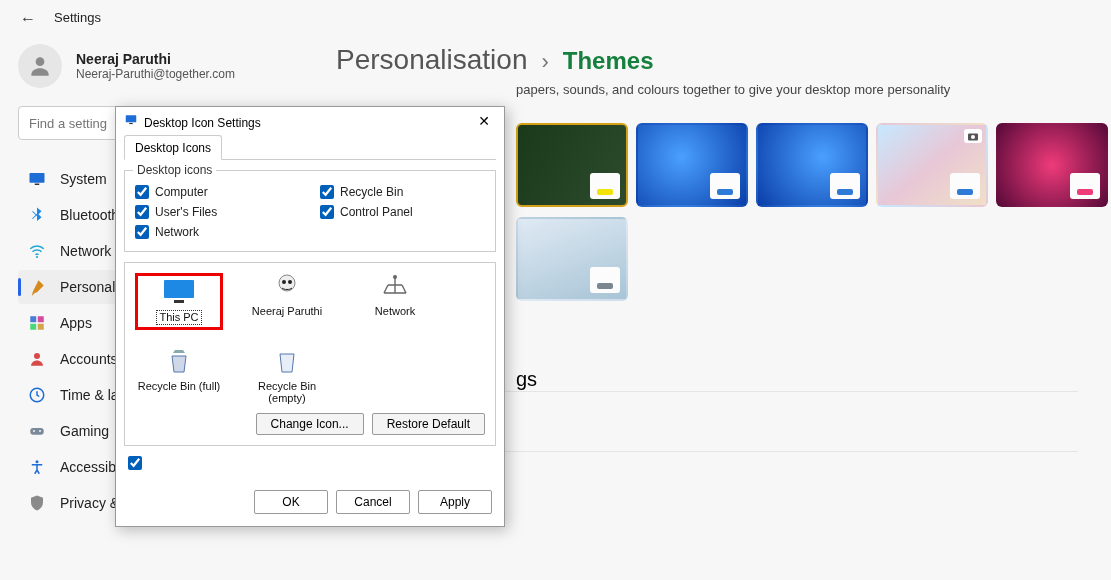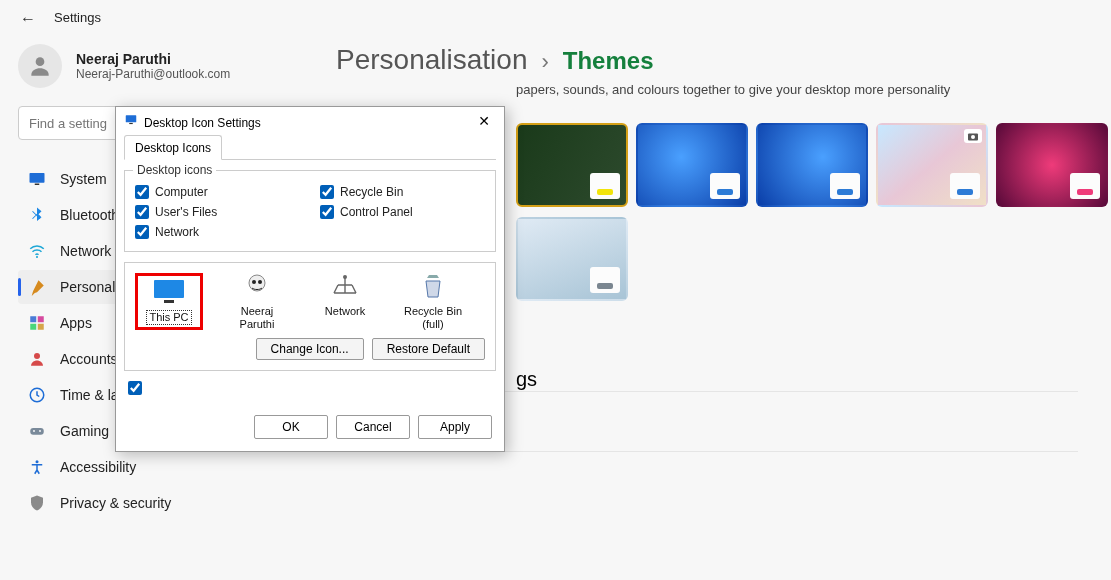--- a/index.html
+++ b/index.html
@@ -53,21 +53,21 @@
 .tab-strip { border-bottom: 1px solid #ccc; display: flex; }
 .tab { font-size: 12px; padding: 5px 10px 4px 10px; border: 1px solid #ccc; border-bottom: 1px solid #fff; background: #fff; margin-bottom: -1px; border-radius: 3px 3px 0 0; }
 .group { border: 1px solid #ccc; margin-top: 10px; padding: 8px 10px 12px 10px; position: relative; }
 .group-title { position: absolute; top: -8px; left: 8px; background: #fff; font-size: 12px; padding: 0 4px; color: #333; }
 .checks { display: grid; grid-template-columns: 1fr 1fr; gap: 6px 20px; margin-top: 6px; }
 .check { display: flex; align-items: center; gap: 6px; font-size: 12px; color: #222; }
 .check input { accent-color: #005fb8; width: 14px; height: 14px; }
 
 .icon-group { border: 1px solid #ccc; margin-top: 10px; padding: 10px; }
 .icon-grid { display: flex; flex-wrap: wrap; gap: 18px 20px; }
-.icon-item { width: 68px; display: flex; flex-direction: column; align-items: center; font-size: 11px; text-align: center; color: #111; }
+.icon-item { width: 88px; display: flex; flex-direction: column; align-items: center; font-size: 11px; text-align: center; color: #111; }
 .icon-item.highlight { border: 3px solid #e00; padding: 2px; }
 .icon-item .ico { width: 34px; height: 28px; margin-bottom: 4px; }
 .icon-item .cap { line-height: 1.15; }
 .icon-item.highlight .cap { border: 1px dotted #333; padding: 0 2px; }
 
 .btn-row { display: flex; gap: 8px; justify-content: flex-end; margin-top: 8px; }
 .btn { font-size: 12px; padding: 3px 14px; border: 1px solid #999; background: #f4f4f4; border-radius: 2px; cursor: pointer; min-width: 70px; }
 
 .allow { display: flex; align-items: center; gap: 6px; font-size: 12px; margin-top: 10px; padding: 0 4px; }
 
@@ -88,21 +88,21 @@
   <div class="sidebar">
     <div class="profile">
       <div class="avatar">
         <svg viewBox="0 0 24 24">
             <circle cx="12" cy="8" r="4"></circle>
             <path d="M4 20c0-4 4-6 8-6s8 2 8 6v1H4z"></path>
           </svg>
       </div>
       <div>
         <div class="profile-name">Neeraj Paruthi</div>
-        <div class="profile-email">Neeraj-Paruthi@outlook.com</div>
+        <div class="profile-email">Neeraj-Paruthi@together.com</div>
       </div>
     </div>
 
     <input class="search" placeholder="Find a setting" style="">
 
     <div class="nav">
       <div class="nav-item">
         <span class="nav-icon">
             <svg width="18" height="18" viewBox="0 0 24 24">
               <rect x="2" y="4" width="20" height="13" rx="1" fill="#1e6dd6"></rect>
@@ -317,20 +317,26 @@
               </svg></div>
           <div class="cap">Network</div>
         </div>
         <div class="icon-item">
           <div class="ico"><svg width="34" height="28" viewBox="0 0 34 28">
                 <path d="M10 8h14l-2 16H12z" fill="#cfd8e8" stroke="#5577aa"></path>
                 <path d="M11 5l2-3h8l2 3" fill="#8aa"></path>
               </svg></div>
           <div class="cap">Recycle Bin (full)</div>
         </div>
+        <div class="icon-item">
+          <div class="ico"><svg width="34" height="28" viewBox="0 0 34 28">
+                <path d="M10 6h14l-2 18H12z" fill="#e8eef8" stroke="#5577aa"></path>
+              </svg></div>
+          <div class="cap">Recycle Bin (empty)</div>
+        </div>
       </div>
       <div class="btn-row">
         <button class="btn">Change Icon...</button>
         <button class="btn">Restore Default</button>
       </div>
     </div>
 
     <label class="allow">
       <input type="checkbox" checked="" style="accent-color: rgb(0, 95, 184); width: 14px; height: 14px;">
     </label>

